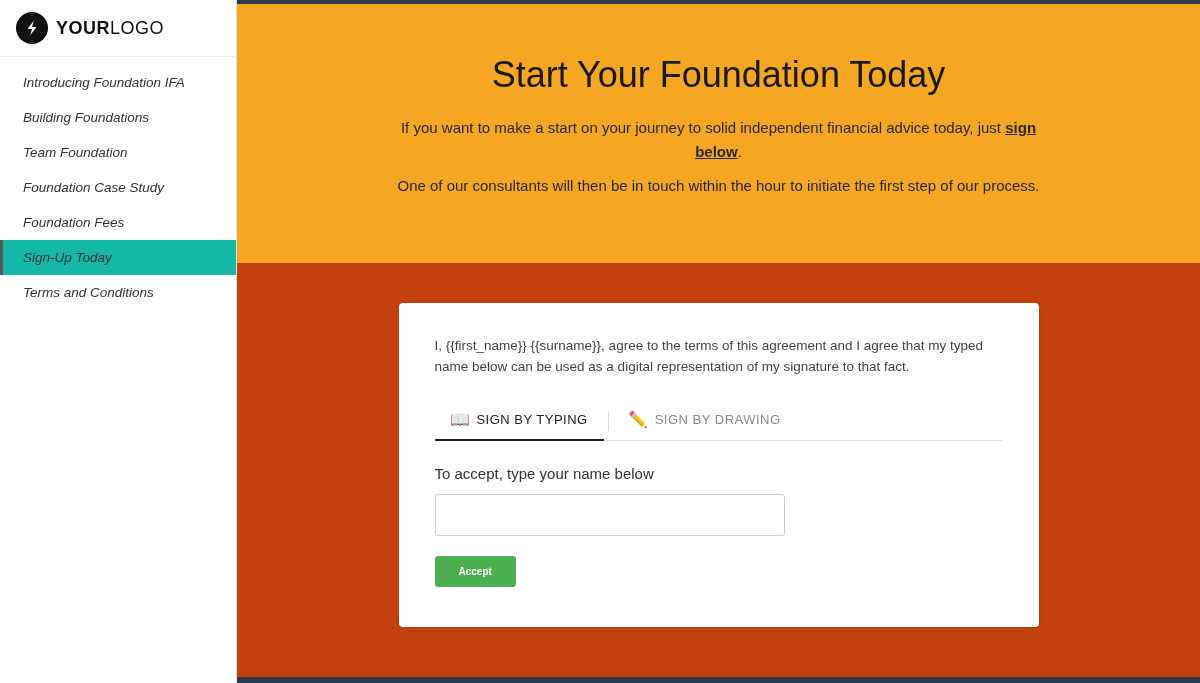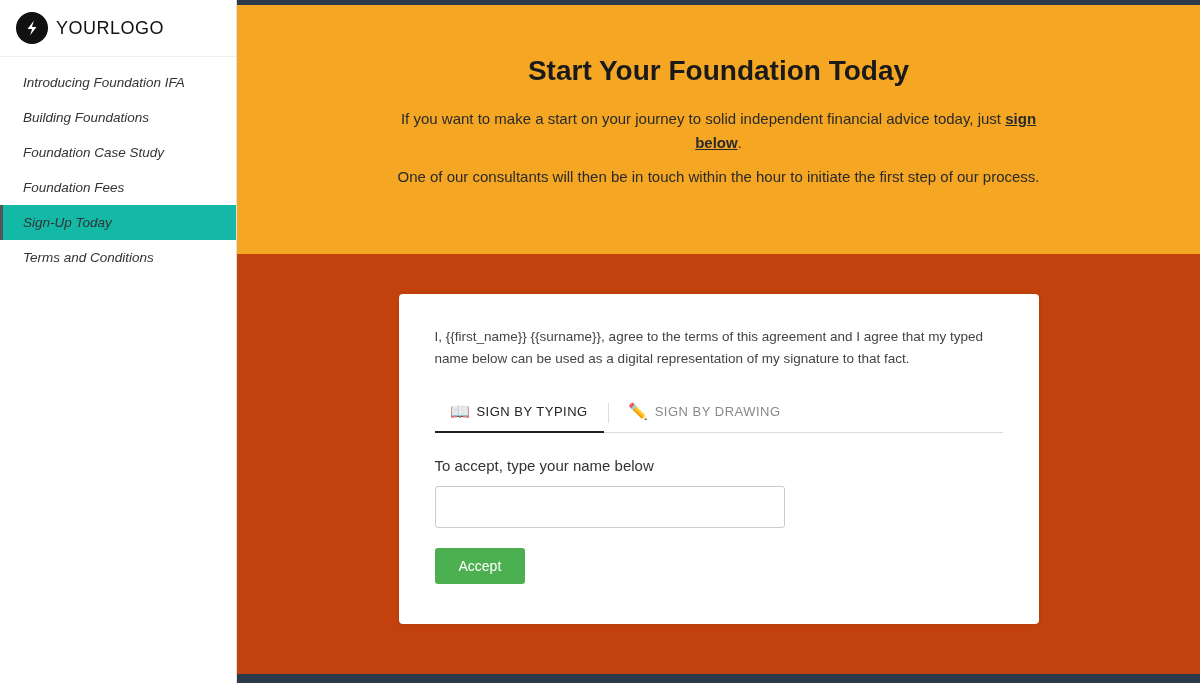--- a/index.html
+++ b/index.html
@@ -42,21 +42,21 @@
     }
 
     .logo-text {
       font-size: 18px;
       font-weight: bold;
       color: #111;
       letter-spacing: 0.5px;
     }
 
     .logo-text span {
-      font-weight: 400;
+      font-weight: 700;
     }
 
     nav {
       display: flex;
       flex-direction: column;
       padding: 8px 0;
       flex: 1;
     }
 
     .nav-item {
@@ -90,22 +90,22 @@
     }
 
     
     .orange-banner {
       background: #f5a623;
       padding: 50px 40px 55px;
       text-align: center;
     }
 
     .banner-title {
-      font-size: 28px;
-      font-weight: bold;
+      font-size: 36px;
+      font-weight: normal;
       color: #1a1a1a;
       margin-bottom: 20px;
     }
 
     .banner-subtitle {
       font-size: 15px;
       color: #2a2a2a;
       line-height: 1.6;
       max-width: 680px;
       margin: 0 auto 10px;
@@ -201,22 +201,22 @@
       margin-bottom: 20px;
       outline: none;
     }
 
     .accept-btn {
       background: #4caf50;
       color: #fff;
       border: none;
       border-radius: 3px;
       padding: 10px 24px;
-      font-size: 14px;
-      font-weight: 400;
+      font-size: 10px;
+      font-weight: 700;
       cursor: pointer;
     }
 
     
     .bottom-strip {
       height: 14px;
       background: #2a3a4a;
       margin-top: auto;
     }
   </style>
@@ -230,20 +230,21 @@
         <polygon points="12,2 5,11 10,11 8,18 15,9 10,9"></polygon>
       </svg>
     </div>
     <div class="logo-text">
       <span>YOUR</span><span style="font-weight:400;">LOGO</span>
     </div>
   </div>
   <nav>
     <div class="nav-item">Introducing Foundation IFA</div>
     <div class="nav-item">Building Foundations</div>
+    <div class="nav-item">Team Foundation</div>
     <div class="nav-item">Foundation Case Study</div>
     <div class="nav-item">Foundation Fees</div>
     <div class="nav-item active">Sign-Up Today</div>
     <div class="nav-item">Terms and Conditions</div>
   </nav>
 </aside>
 
 <main id="main">
 
   <div class="hero-image-top"></div>

